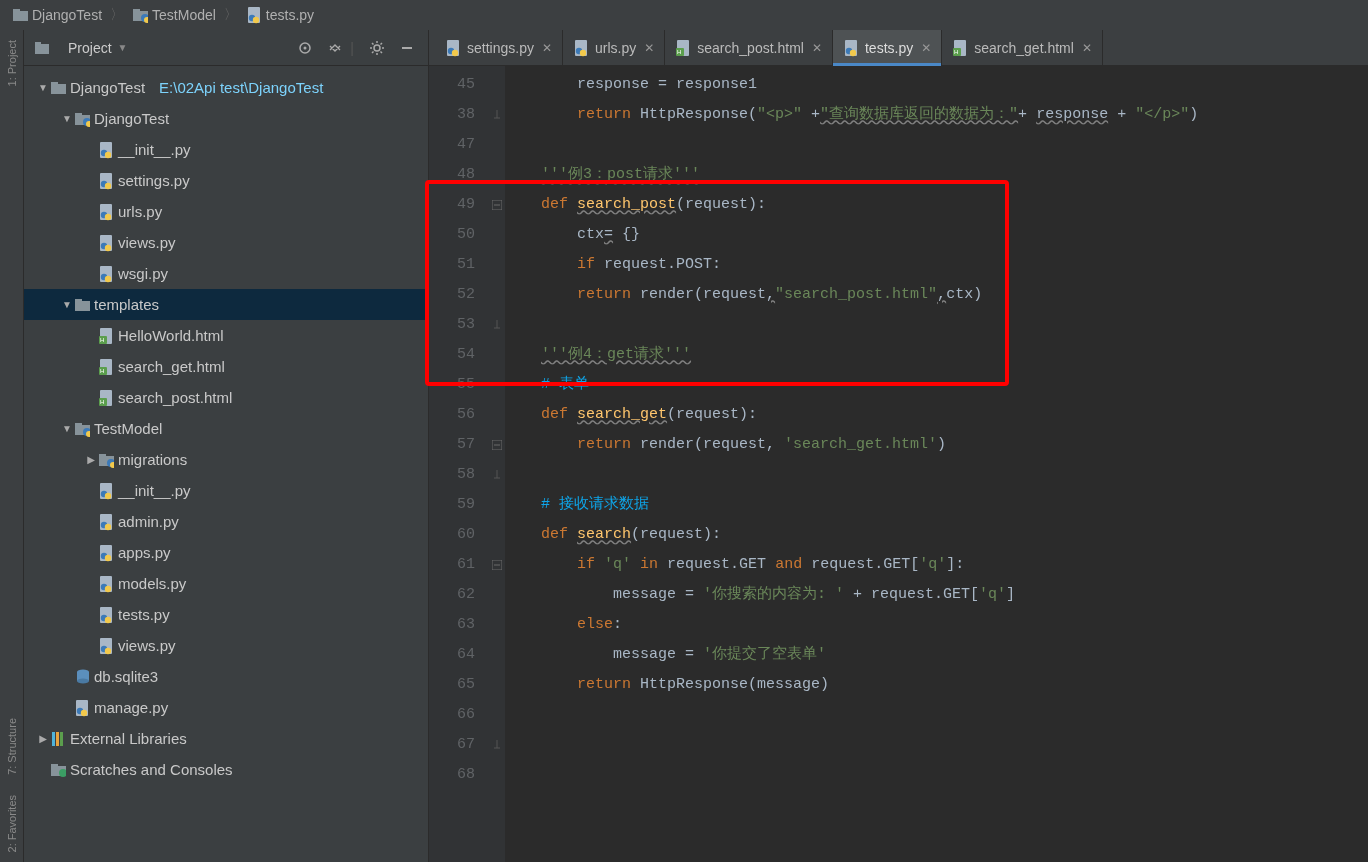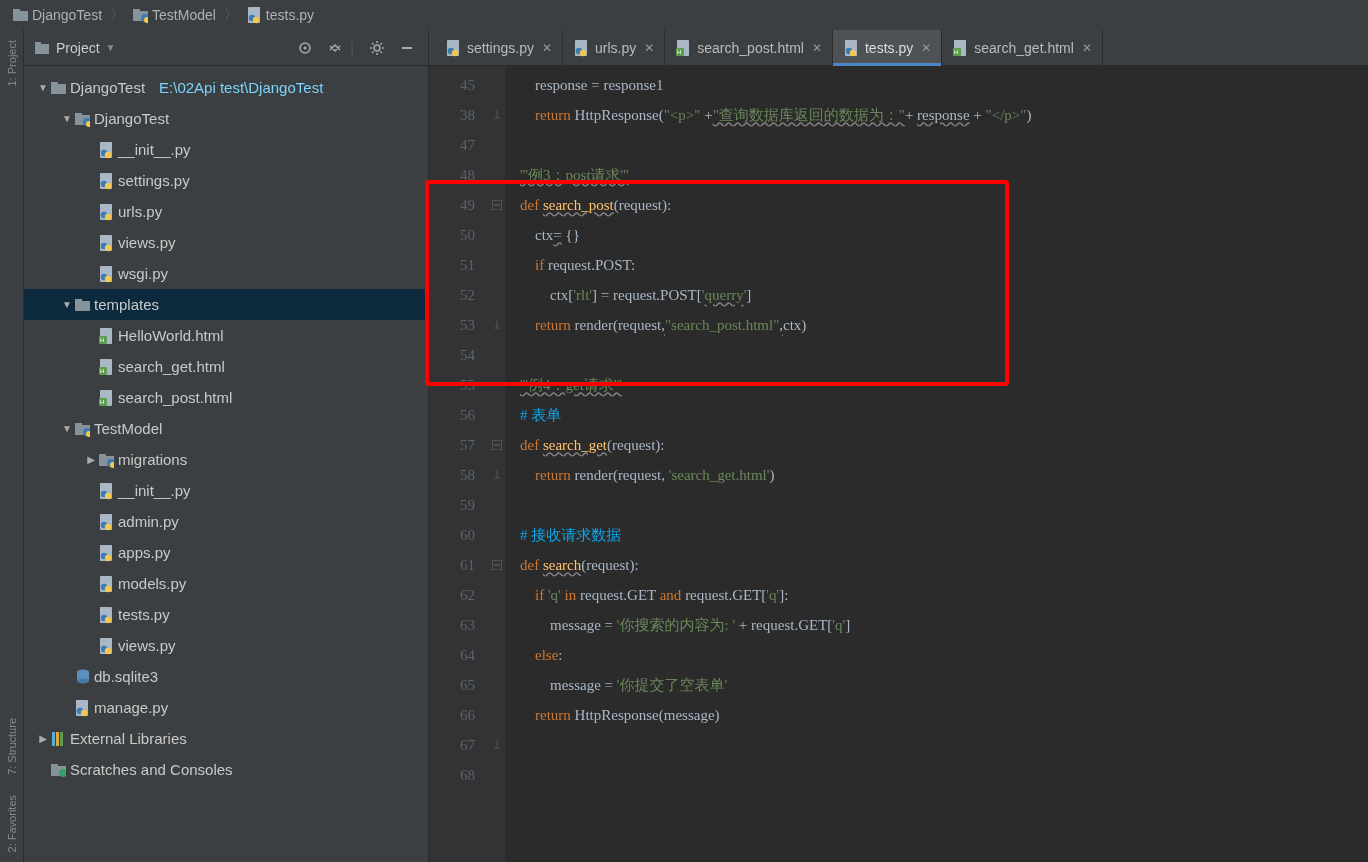--- a/index.html
+++ b/index.html
@@ -6,40 +6,40 @@
 *{box-sizing:border-box}
 .breadcrumb{height:30px;background:#3c3f41;display:flex;align-items:center;padding:0 8px;gap:4px}
 .breadcrumb .sep{color:#666}
 .breadcrumb .bc-item{display:flex;align-items:center;gap:4px;color:#b0b0b0;padding:2px 4px}
 .ico{width:16px;height:16px;display:inline-flex;align-items:center;justify-content:center}
 .body-row{display:flex;height:832px}
 .left-rail{width:24px;background:#3c3f41;border-right:1px solid #2b2b2b;display:flex;flex-direction:column;align-items:center;font-size:11px;color:#8a8a8a}
 .left-rail .rail-item{writing-mode:vertical-rl;transform:rotate(180deg);padding:10px 2px;cursor:pointer}
 .sidebar{width:405px;background:#3b3f41;border-right:1px solid #2b2b2b;display:flex;flex-direction:column}
 .sidebar-header{height:36px;display:flex;align-items:center;padding:0 10px;border-bottom:1px solid #2b2b2b}
-.sidebar-header .title{color:#ccc;font-size:14px;margin-left:6px}
+.sidebar-header .title{color:#ccc;font-size:14px;margin-left:18px}
 .sidebar-header .drop{color:#888;font-size:10px;margin-left:6px}
 .sidebar-header .spacer{flex:1}
 .sidebar-header .tool-btn{width:22px;height:22px;display:flex;align-items:center;justify-content:center;margin-left:8px;color:#aaa;cursor:pointer}
 .tree{flex:1;overflow:auto;padding-top:6px;padding-bottom:6px}
 .tree-row{display:flex;align-items:center;height:31px;padding-left:8px;cursor:pointer;color:#c9c9c9;font-size:15px}
 .tree-row.selected{background:#0d293e}
 .tree-arrow{width:14px;display:inline-flex;justify-content:center;color:#aaa;font-size:10px}
 .tree-label{margin-left:4px}
 .tree-extra{margin-left:14px;color:#7dd3fc}
 .indent-0{padding-left:12px}
 .indent-1{padding-left:36px}
 .indent-2{padding-left:60px}
 .editor-area{flex:1;display:flex;flex-direction:column;background:#2b2b2b}
 .tabs{height:36px;background:#3c3f41;border-bottom:1px solid #2b2b2b;display:flex;align-items:stretch;padding-left:6px}
 .tab{display:flex;align-items:center;gap:6px;padding:0 10px;color:#bbb;border-right:1px solid #2b2b2b;cursor:pointer;font-size:14px;position:relative}
 .tab.active{background:#4e5254;color:#ddd}
 .tab.active::after{content:"";position:absolute;left:0;right:0;bottom:-1px;height:3px;background:#4a88c7}
 .tab .close-x{color:#999;font-size:12px;margin-left:2px}
-.editor{flex:1;display:flex;font-family:Liberation Serif, serif;font-size:15px;position:relative}
+.editor{flex:1;display:flex;font-family:Liberation Mono, monospace;font-size:15px;position:relative}
 .gutter{width:60px;background:#313335;color:#606366;text-align:right;padding-top:4px}
 .gutter div{height:30px;padding-right:14px;line-height:30px}
 .fold-strip{width:16px;background:#313335;padding-top:4px}
 .fold-strip div{height:30px;display:flex;align-items:center;justify-content:center;color:#6b6b6b;font-size:10px}
 .code{flex:1;padding-top:4px;position:relative}
 .code .line{height:30px;line-height:30px;white-space:pre;color:#a9b7c6}
 .kw{color:#cc7832}
 .str{color:#6a8759}
 .fn{color:#ffc66d}
 .cmt{color:#0ea5e9}
@@ -545,21 +545,20 @@
           <div></div>
         </div>
       <div class="code" id="code">
           <div class="line">        response = response1</div>
           <div class="line">        <span class="kw">return</span> HttpResponse(<span class="str">"&lt;p&gt;"</span> +<span class="str wavy">"查询数据库返回的数据为："</span>+ <span class="wavy">response</span> + <span class="str">"&lt;/p&gt;"</span>)</div>
           <div class="line"></div>
           <div class="line">    <span class="docstr wavy">'''例3：post请求'''</span></div>
           <div class="line">    <span class="kw">def </span><span class="fn wavy">search_post</span>(request):</div>
           <div class="line">        ctx<span class="wavy">=</span> {}</div>
           <div class="line">        <span class="kw">if</span> request.POST:</div>
-          <div class="line">            ctx[<span class="str">'rlt'</span>] = request.POST[<span class="str">'<span class="wavy">querry</span>'</span>]</div>
           <div class="line">        <span class="kw">return</span> render(request<span class="wavy">,</span><span class="str">"search_post.html"</span><span class="wavy">,</span>ctx)</div>
           <div class="line"></div>
           <div class="line">    <span class="docstr wavy">'''例4：get请求'''</span></div>
           <div class="line">    <span class="cmt"># 表单</span></div>
           <div class="line">    <span class="kw">def </span><span class="fn wavy">search_get</span>(request):</div>
           <div class="line">        <span class="kw">return</span> render(request, <span class="str">'search_get.html'</span>)</div>
           <div class="line"></div>
           <div class="line">    <span class="cmt"># 接收请求数据</span></div>
           <div class="line">    <span class="kw">def </span><span class="fn wavy">search</span>(request):</div>
           <div class="line">        <span class="kw">if</span> <span class="str">'q'</span> <span class="kw">in</span> request.GET <span class="kw">and</span> request.GET[<span class="str">'q'</span>]:</div>

